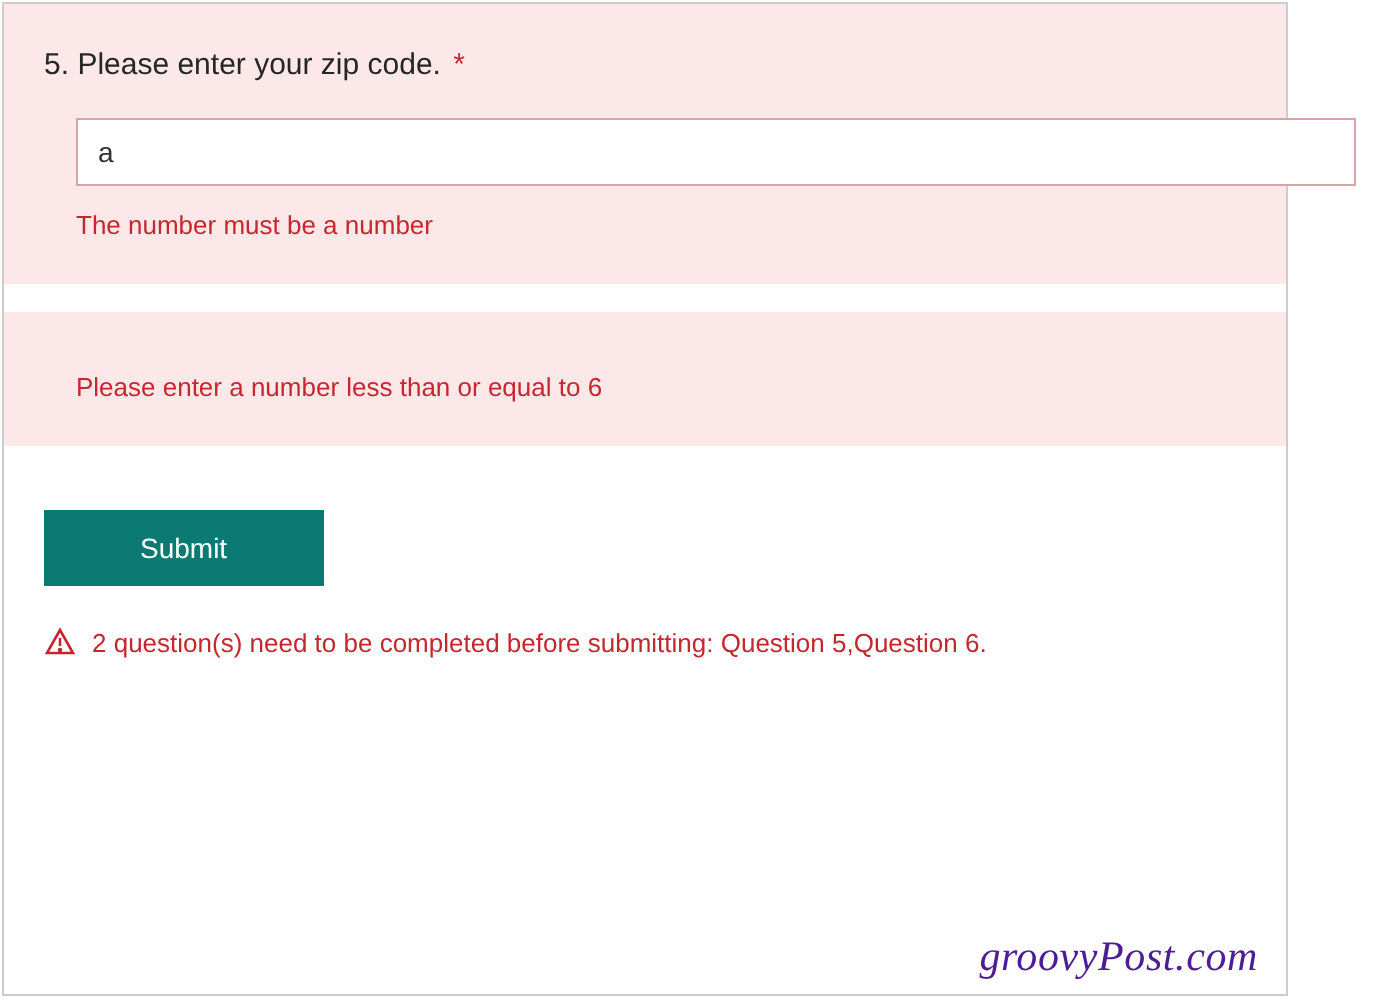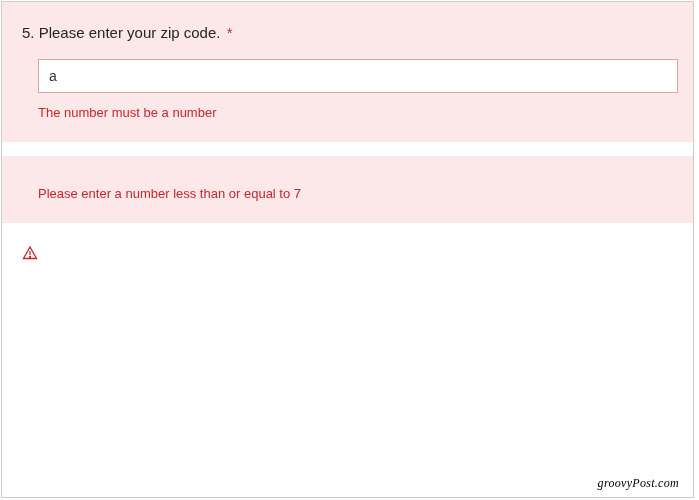--- a/index.html
+++ b/index.html
@@ -10,21 +10,21 @@
     body {
       font-family: -apple-system, BlinkMacSystemFont, 'Segoe UI', Arial, sans-serif;
       background: #ffffff;
       width: 699px;
       height: 500px;
       position: relative;
       overflow: hidden;
     }
     .container {
       border: 1px solid #cccccc;
-      width: 693px;
+      width: 643px;
       height: 497px;
       margin: 1px;
       position: relative;
     }
     .question-block {
       background: #fce8e9;
       padding: 18px 20px 22px 20px;
       margin-bottom: 14px;
     }
     .question-block:first-child {
@@ -85,22 +85,22 @@
       flex-shrink: 0;
     }
     .warning-text {
       color: #c5272d;
       font-size: 13px;
     }
     .watermark {
       position: absolute;
       bottom: 6px;
       right: 14px;
-      color: #000000;
-      font-size: 12px;
+      color: #4c1d95;
+      font-size: 21px;
       font-style: italic;
       font-family: Georgia, serif;
       letter-spacing: 0.3px;
     }
   </style>
 </head>
 <body>
 
 <div class="container">
 
@@ -108,27 +108,31 @@
     <div class="question-label">
       <span class="question-number">5.</span>
       <span class="question-text">Please enter your zip code.</span>
       <span class="required">*</span>
     </div>
     <input type="text" class="input-field" value="a" style="">
     <div class="error-message">The number must be a number</div>
   </div>
 
   <div class="question-block">
-    <div class="error-message">Please enter a number less than or equal to 7</div>
+    <div class="error-message">Please enter a number less than or equal to 6</div>
   </div>
 
+  <div class="submit-section">
+    <button class="submit-button">Submit</button>
+  </div>
 
   <div class="warning-bar">
     <svg class="warning-icon" viewBox="0 0 16 16" fill="none" stroke="#c5272d" stroke-width="1.3">
       <path d="M8 2 L14.5 13.5 L1.5 13.5 Z"></path>
       <line x1="8" y1="6" x2="8" y2="10"></line>
       <circle cx="8" cy="12" r="0.5" fill="#c5272d"></circle>
     </svg>
+    <span class="warning-text">2 question(s) need to be completed before submitting: Question 5,Question 6.</span>
   </div>
 
   <div class="watermark">groovyPost.com</div>
 
 </div>
 
 </body></html>

